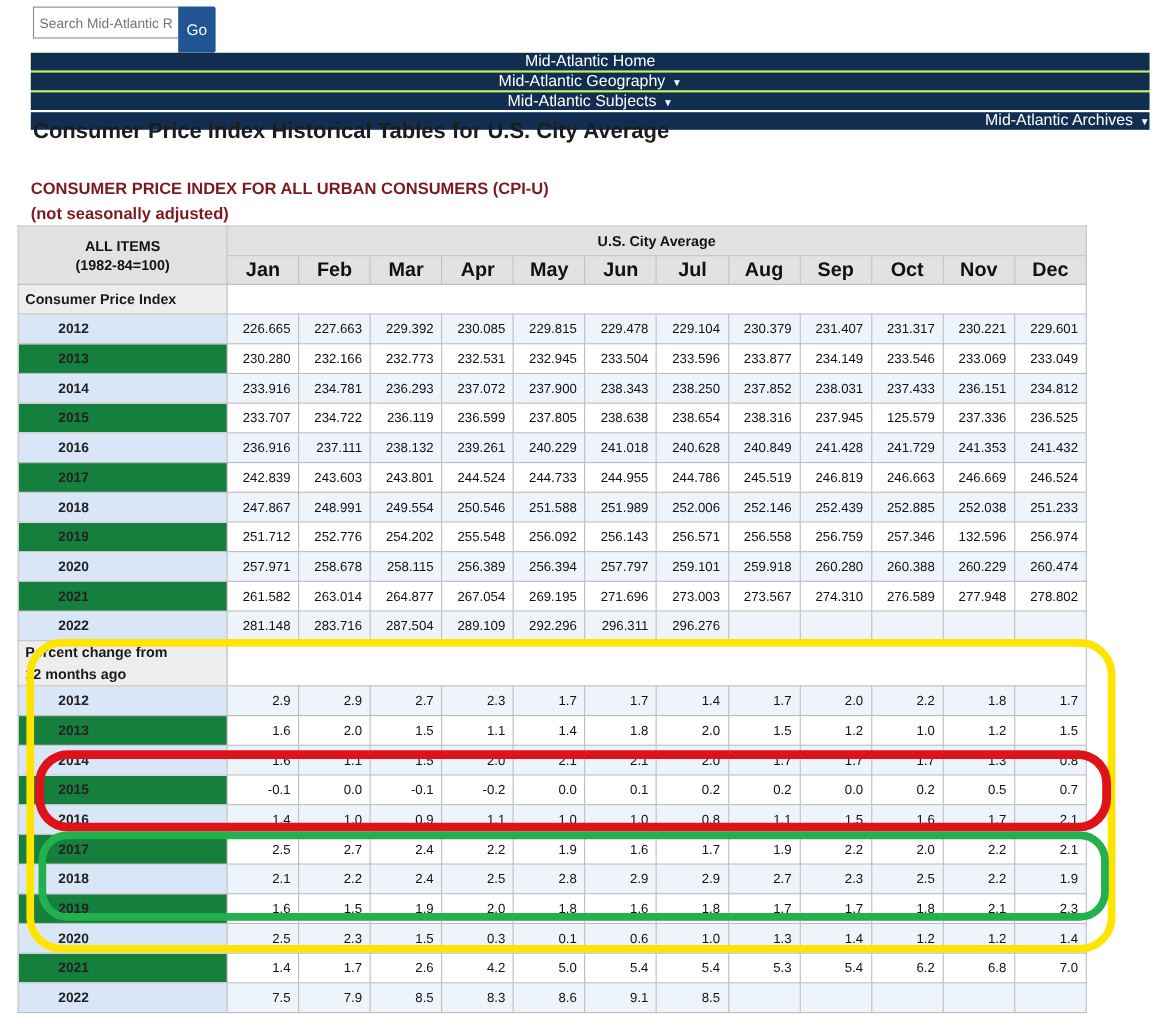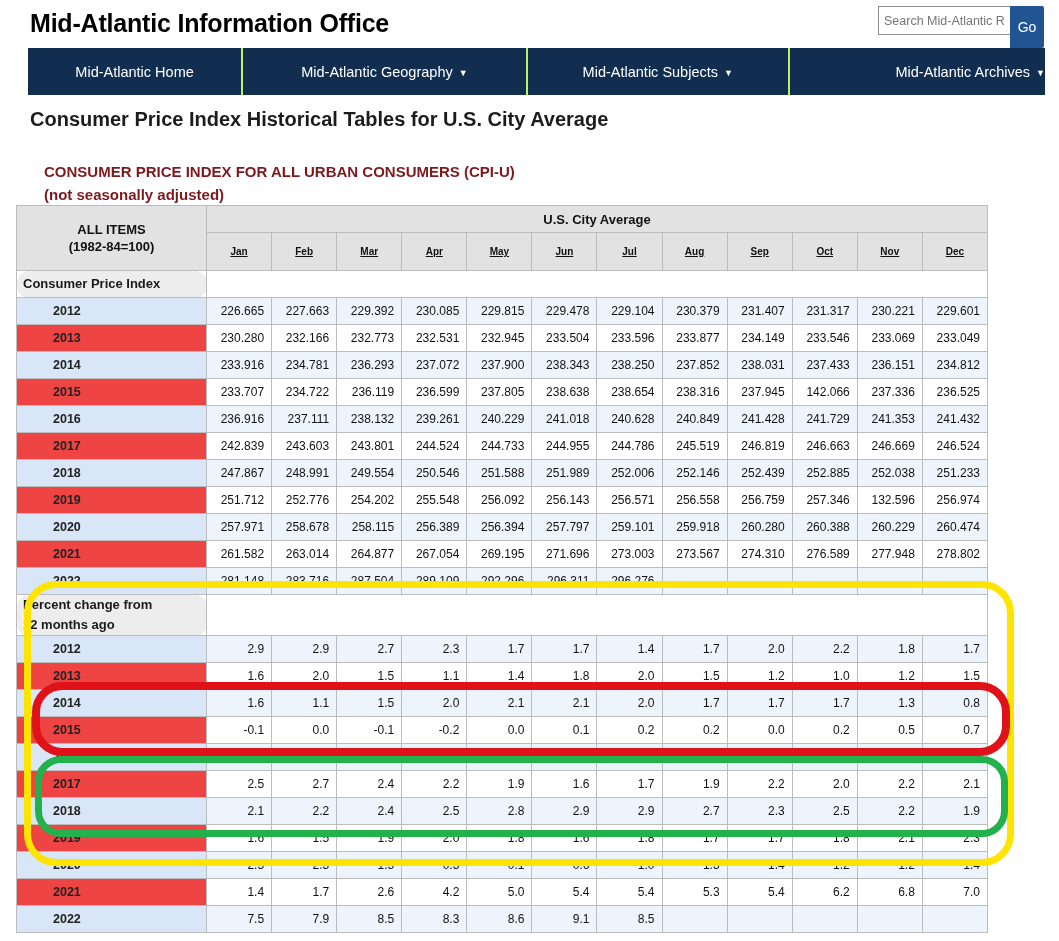--- a/index.html
+++ b/index.html
@@ -37,75 +37,74 @@
 
   
   .table-wrap { position:absolute; top:205px; left:16px; }
   table { border-collapse:collapse; table-layout:fixed; width:972px;
           font-size:12px; }
   col.c-label { width:190px; }
   th, td { border:1px solid #bcbcbc; overflow:hidden; white-space:nowrap; }
   table { border:1.5px solid #8e8e8e; }
   thead th { background:#e2e2e2; font-weight:bold; color:#111; text-align:center; }
   tr.h1 th { height:27px; font-size:13px; }
-  tr.h2 th { height:38px; font-size:10px;text-decoration:underline; }
+  tr.h2 th { height:26px; font-size:18px; }
   th.all-items { line-height:17px; }
-  .section-row td { height:27px;border-radius:12px; }
+  .section-row td { height:27px; }
   td.label-cell { background:#ededed; font-weight:bold; font-size:13px;
                   padding-left:6px; line-height:20px; }
   td.blank-cell { background:#fff; }
   tr.pct-head td { height:36px; }
   tr.data-row td { height:27px; }
   td.year-cell { font-weight:bold; font-size:12.5px; padding-left:36px; color:#222; }
   td.num { text-align:right; padding-right:7px; color:#111; }
   tr.blue td.year-cell { background:#d9e6f7; }
   tr.blue td.num { background:#eef4fc; }
-  tr.white td.year-cell { background:#ef4444; }
+  tr.white td.year-cell { background:#15803d; }
   tr.white td.num { background:#ffffff; }
 
   
   .anno { position:absolute; pointer-events:none; z-index:5; background:transparent; }
   .anno-yellow { left:24px; top:581px; width:990px; height:285px;
                  border:7px solid; border-radius:32px; }
   .anno-red { left:32px; top:682px; width:978px; height:74px;
               border:8px solid; border-radius:30px; }
   .anno-green { left:35px; top:756px; width:973px; height:81px;
                 border:7px solid; border-radius:26px; }
 </style>
 </head>
 <body>
 
 <div class="hdr">
-  <div class="site-title">Mid-Atlantic Information Office</div>
   <div class="search">
     <input type="text" placeholder="Search Mid-Atlantic Region" style="">
     <button class="go-btn" style="background: rgb(32, 84, 147);">Go</button>
   </div>
 </div>
 
-<nav class="navbar" id="navbar" style="background: #bef264;">
+<nav class="navbar" id="navbar" style="background: #bef264; flex-direction: column;">
     <div class="nav-item" style="background: rgb(17, 46, 81);">
       <span>Mid-Atlantic Home</span>
     </div>
     <div class="nav-item" style="background: rgb(17, 46, 81);">
       <span>Mid-Atlantic Geography</span>
       <span class="caret">▼</span>
     </div>
     <div class="nav-item" style="background: rgb(17, 46, 81);">
       <span>Mid-Atlantic Subjects</span>
       <span class="caret">▼</span>
     </div>
     <div class="nav-item" style="background: rgb(17, 46, 81);">
       <span>Mid-Atlantic Archives</span>
       <span class="caret">▼</span>
     </div>
   </nav>
 
 <h1 class="page-title">Consumer Price Index Historical Tables for U.S. City Average</h1>
-<div class="sub-heading" style="color: rgb(123, 26, 30); margin-left: 16px;">
+<div class="sub-heading" style="color: rgb(123, 26, 30);">
   <div>CONSUMER PRICE INDEX FOR ALL URBAN CONSUMERS (CPI-U)</div>
   <div>(not seasonally adjusted)</div>
 </div>
 
 <div class="table-wrap">
   <table>
     <colgroup>
       <col class="c-label">
       <col>
         <col>
@@ -199,21 +198,21 @@
           <td class="year-cell">2015</td>
           <td class="num">233.707</td>
           <td class="num">234.722</td>
           <td class="num">236.119</td>
           <td class="num">236.599</td>
           <td class="num">237.805</td>
           <td class="num">238.638</td>
           <td class="num">238.654</td>
           <td class="num">238.316</td>
           <td class="num">237.945</td>
-          <td class="num">142.066</td>
+          <td class="num">125.579</td>
           <td class="num">237.336</td>
           <td class="num">236.525</td>
         </tr>
         <tr class="data-row blue">
           <td class="year-cell">2016</td>
           <td class="num">236.916</td>
           <td class="num">237.111</td>
           <td class="num">238.132</td>
           <td class="num">239.261</td>
           <td class="num">240.229</td>

